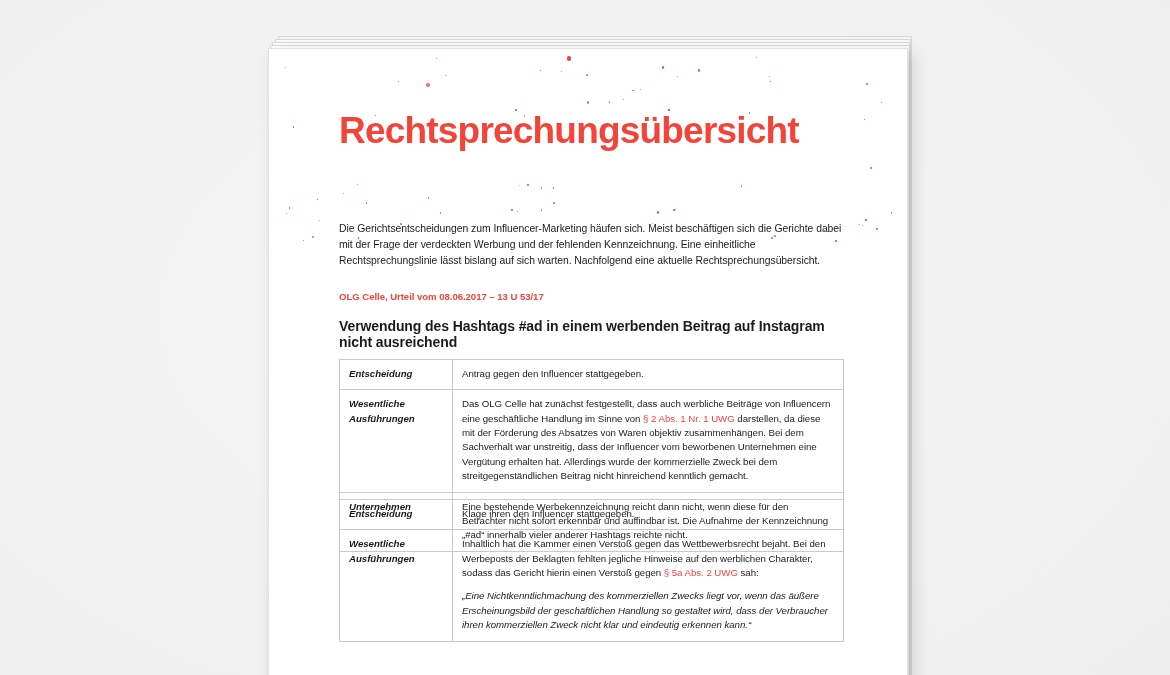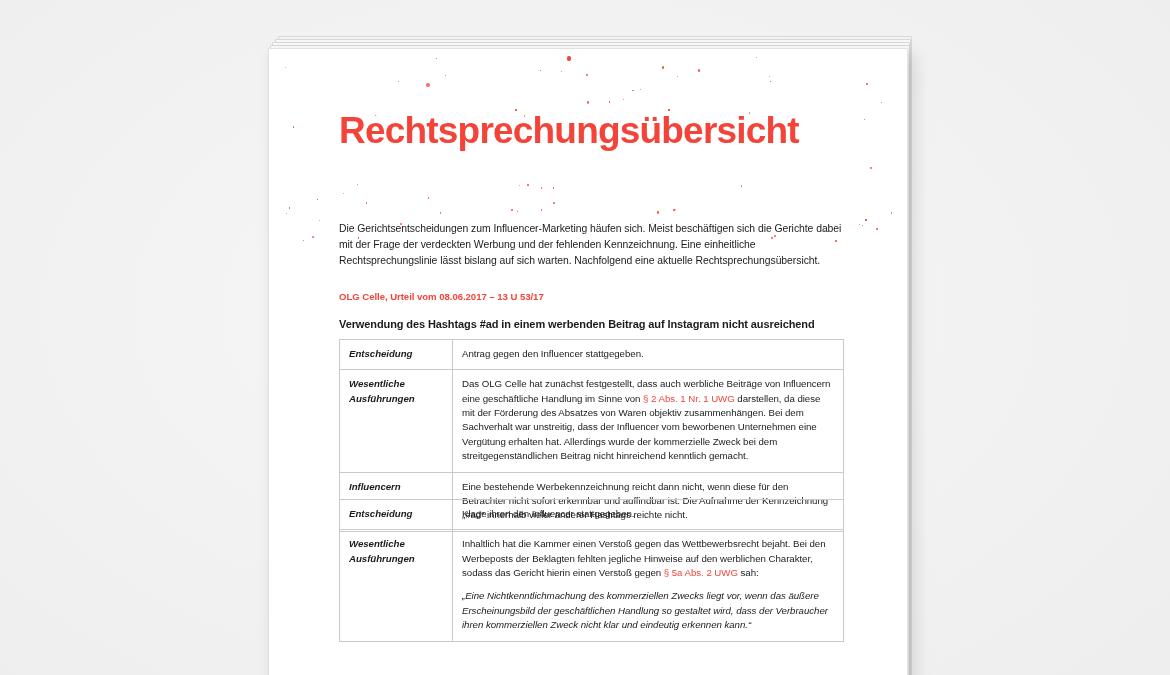--- a/index.html
+++ b/index.html
@@ -105,21 +105,21 @@
 
   .court-ref {
     font-size: 9.6px;
     font-weight: bold;
     color: #f4443a;
     letter-spacing: -0.05px;
     margin-bottom: 16px;
   }
 
   .sub-heading {
-    font-size: 11px;
+    font-size: 14px;
     font-weight: bold;
     color: #1b1b1b;
     letter-spacing: -0.1px;
     margin-bottom: 9px;
   }
 
   table.case-table {
     border-collapse: collapse;
     width: 505px;
     table-layout: fixed;
@@ -240,21 +240,21 @@
               <td class="label-col">Entscheidung</td>
               <td>Antrag gegen den Influencer stattgegeben.</td>
             </tr>
             <tr>
               <td class="label-col">Wesentliche Ausführungen</td>
               <td>
                 <span>Das OLG Celle hat zunächst festgestellt, dass auch werbliche Beiträge von Influencern eine geschäftliche Handlung im Sinne von </span><span class="statute">§ 2 Abs. 1 Nr. 1 UWG</span><span> darstellen, da diese mit der Förderung des Absatzes von Waren objektiv zusammenhängen. Bei dem Sachverhalt war unstreitig, dass der Influencer vom beworbenen Unternehmen eine Vergütung erhalten hat. Allerdings wurde der kommerzielle Zweck bei dem streitgegenständlichen Beitrag nicht hinreichend kenntlich gemacht.</span>
               </td>
             </tr>
             <tr>
-              <td class="label-col">Influencern</td>
+              <td class="label-col">Unternehmen</td>
               <td>Eine bestehende Werbekennzeichnung reicht dann nicht, wenn diese für den Betrachter nicht sofort erkennbar und auffindbar ist. Die Aufnahme der Kennzeichnung „#ad“ innerhalb vieler anderer Hashtags reichte nicht.</td>
             </tr>
           </tbody>
         </table>
       </div>
 
       <div class="section sec2">
         <table class="case-table">
           <tbody>
             <tr>

